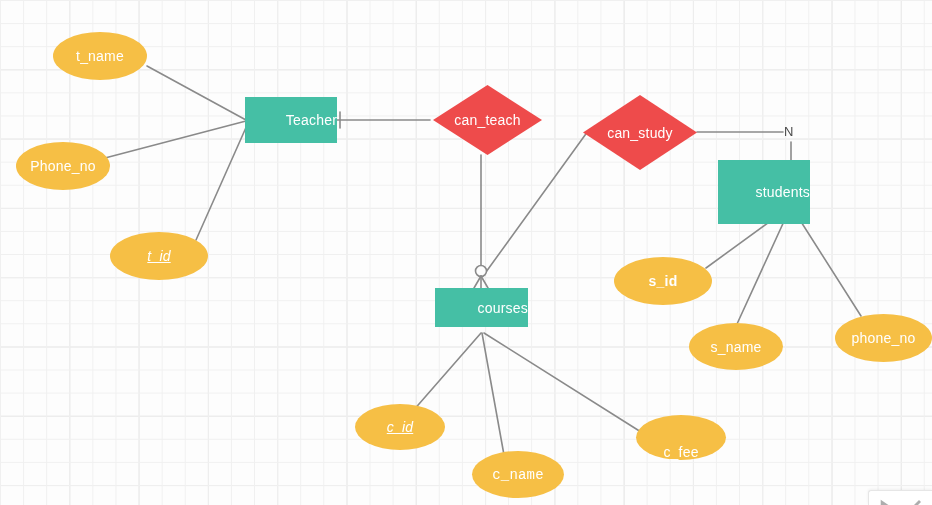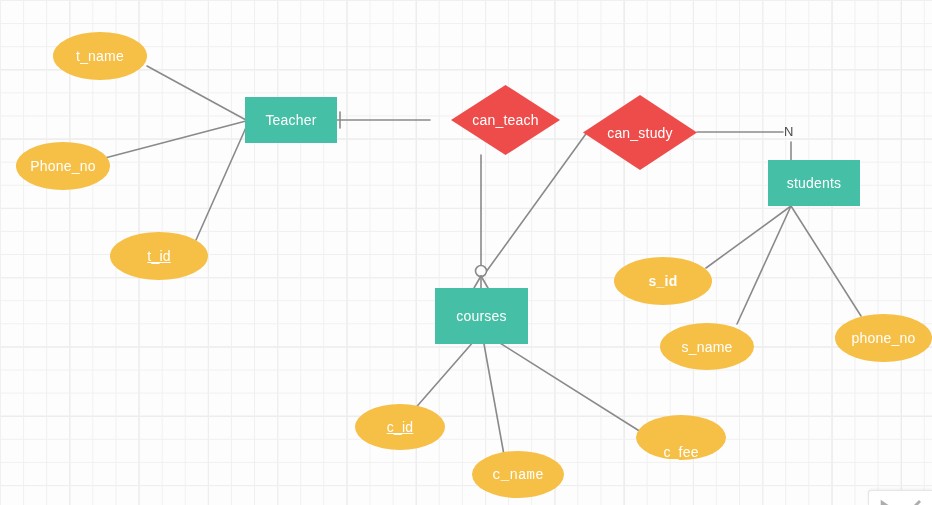--- a/index.html
+++ b/index.html
@@ -40,27 +40,29 @@
     justify-content: center;
     color: #ffffff;
     font-size: 14px;
     letter-spacing: 0.2px;
     box-sizing: border-box;
     text-align: center;
     user-select: none;
   }
   .entity {
     background: #45bfa5;
+    justify-content: flex-end;
   }
   .attribute {
     background: #f6bf45;
     border-radius: 50%;
   }
   .attribute.pk > span {
     text-decoration: underline;
+    font-style: italic;
   }
   .relationship {
     background: transparent;
   }
   .relationship .diamond-shape {
     position: absolute;
     left: 0; top: 0;
     width: 100%;
     height: 100%;
     background: #ee4b4b;
@@ -128,29 +130,29 @@
           <line x1="481" y1="276" x2="481" y2="288" stroke="#8a8a8a"></line>
           <line x1="481" y1="276" x2="488" y2="288" stroke="#8a8a8a"></line>
         </g>
       </g>
   </svg>
 
   <div id="entity-layer">
       <div class="node entity" style="left: 245px; top: 97px; width: 92px; height: 46px;">
         <span>Teacher</span>
       </div>
-      <div class="node entity" style="left: 768px; top: 160px; width: 92px; height: 46px;">
+      <div class="node entity" style="left: 718px; top: 160px; width: 92px; height: 64px;">
         <span>students</span>
       </div>
-      <div class="node entity" style="left: 435px; top: 288px; width: 93px; height: 56px;">
+      <div class="node entity" style="left: 435px; top: 288px; width: 93px; height: 39px;">
         <span>courses</span>
       </div>
     </div>
   <div id="relationship-layer">
-      <div class="node relationship" style="left: 451px; top: 85px; width: 109px; height: 70px;">
+      <div class="node relationship" style="left: 433px; top: 85px; width: 109px; height: 70px;">
         <div class="diamond-shape"></div>
         <span>can_teach</span>
       </div>
       <div class="node relationship" style="left: 583px; top: 95px; width: 114px; height: 75px;">
         <div class="diamond-shape"></div>
         <span>can_study</span>
       </div>
     </div>
   <div id="attribute-layer">
       <div class="node attribute" style="left: 53px; top: 32px; width: 94px; height: 48px;">
@@ -158,21 +160,21 @@
       </div>
       <div class="node attribute" style="left: 16px; top: 142px; width: 94px; height: 48px;">
         <span>Phone_no</span>
       </div>
       <div class="node attribute pk" style="left: 110px; top: 232px; width: 98px; height: 48px;">
         <span>t_id</span>
       </div>
       <div class="node attribute" style="left: 614px; top: 257px; width: 98px; height: 48px; font-weight: bold;">
         <span>s_id</span>
       </div>
-      <div class="node attribute" style="left: 660px; top: 323px; width: 94px; height: 47px;">
+      <div class="node attribute" style="left: 689px; top: 323px; width: 94px; height: 47px;">
         <span>s_name</span>
       </div>
       <div class="node attribute" style="left: 835px; top: 314px; width: 97px; height: 48px;">
         <span>phone_no</span>
       </div>
       <div class="node attribute pk" style="left: 355px; top: 404px; width: 90px; height: 46px;">
         <span>c_id</span>
       </div>
       <div class="node attribute" style="left: 472px; top: 451px; width: 92px; height: 47px; font-family: Liberation Mono, monospace;">
         <span>c_name</span>

